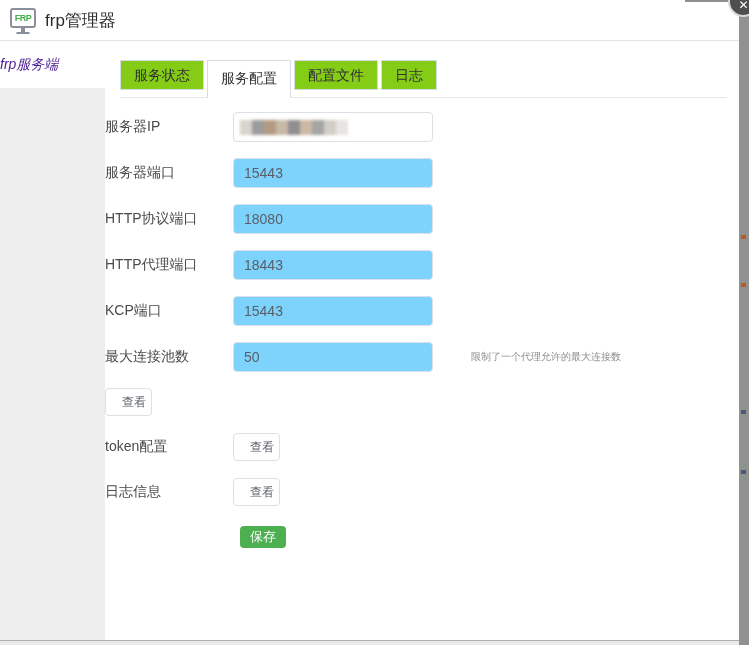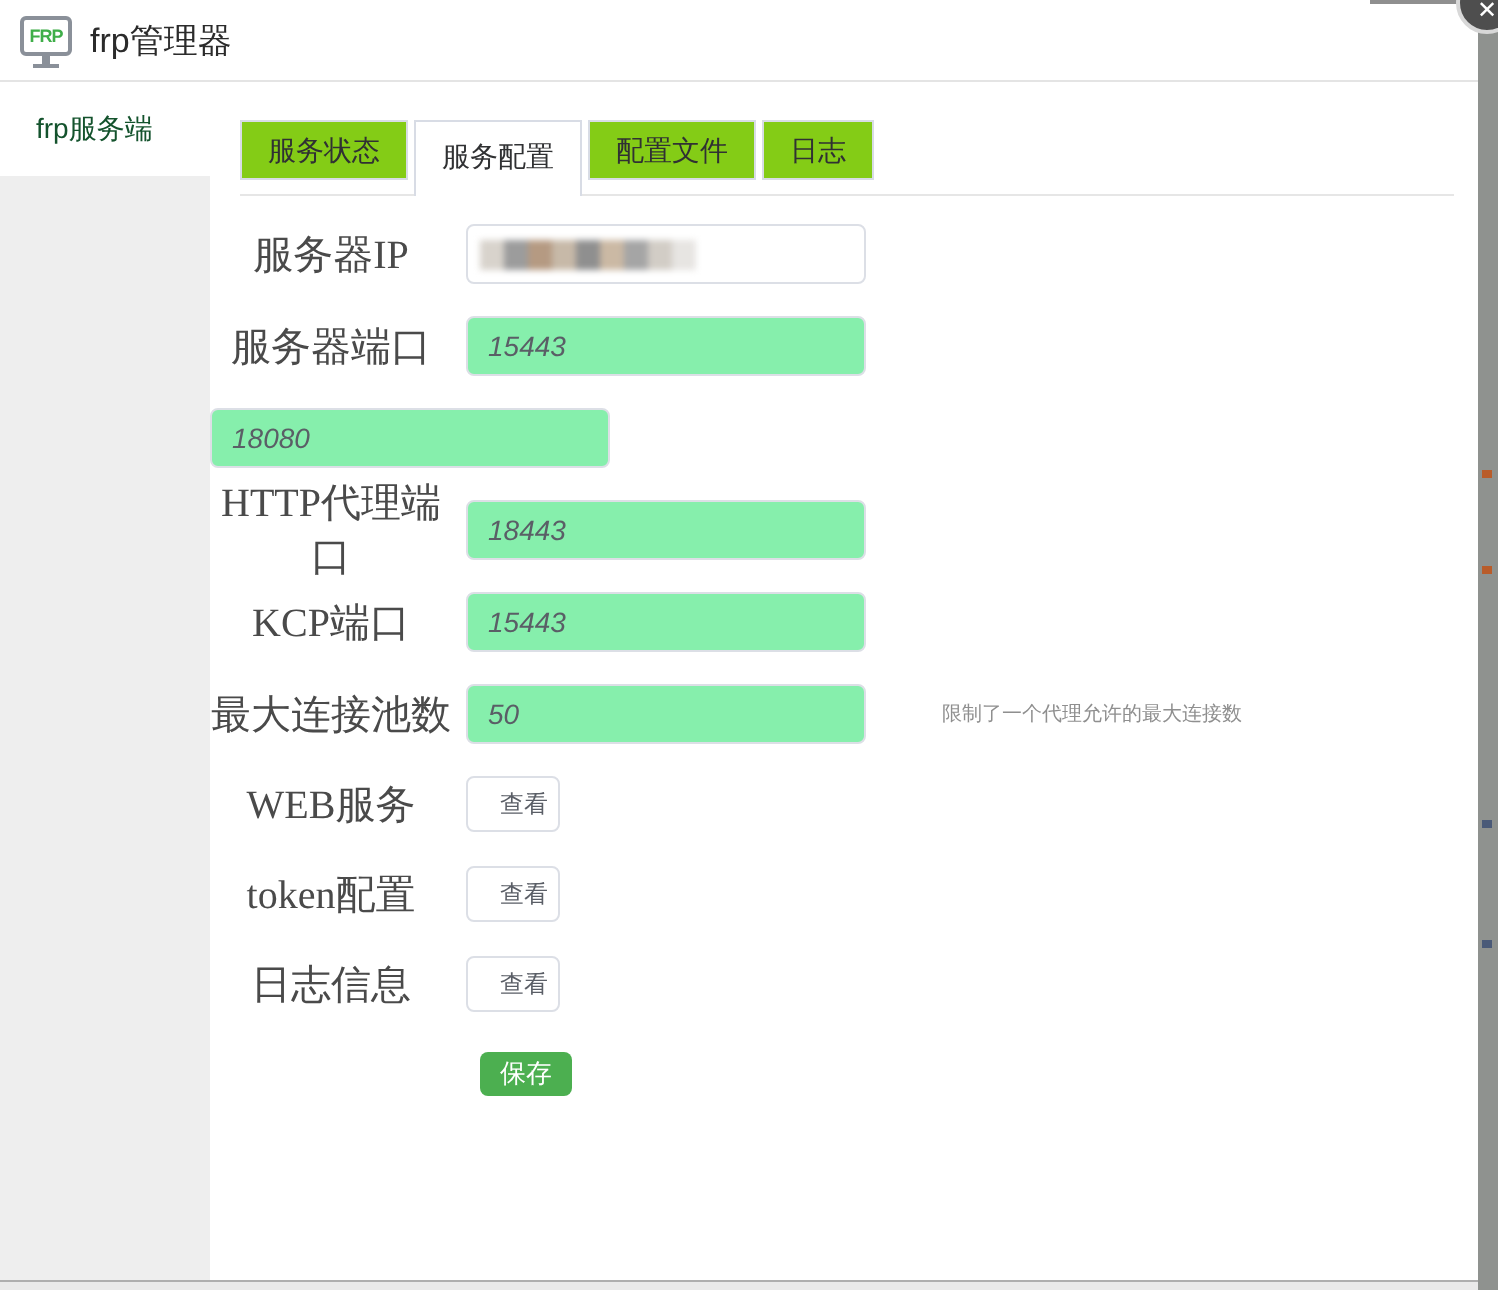--- a/index.html
+++ b/index.html
@@ -29,38 +29,38 @@
     display:flex; align-items:flex-end; justify-content:center;
     font-size:12px; font-weight:bold; line-height:1; padding-bottom:4px; cursor:pointer;
   }
   .top-edge-line { position:absolute; top:0; right:14px; width:50px; height:2px;
     background:#8f8f8f; z-index:15; }
   .right-strip { position:absolute; top:0; right:0; width:10px; height:645px;
     background:#8f928f; z-index:12; }
   .right-strip i { position:absolute; left:2px; width:5px; height:4px; display:block; }
   
   .sidebar { position:absolute; top:41px; left:0; width:105px; height:599px; background:#eeeeee; }
-  .side-item { height:47px; line-height:47px; padding-left:18px; font-size:14px;
-    color:#14532d; cursor:pointer; background:#eeeeee; }
+  .side-item { height:47px; line-height:47px; padding-left:0; font-size:14px;
+    color:#4c1d95; cursor:pointer; background:#eeeeee;font-style:italic; }
   .side-item.active { background:#ffffff; }
   
   .content { position:absolute; top:41px; left:105px; width:634px; height:599px; background:#fff; }
   .tabbar { position:absolute; left:15px; top:19px; right:12px; height:38px; }
   .tabline { position:absolute; left:0; right:0; bottom:0; height:1px; background:#e6e6e6; z-index:1; }
   .tab { float:left; height:30px; line-height:28px; padding:0 13px; background:#84cc16;
     border:1px solid #d8dce5; margin-right:3px; font-size:14px; color:#303133;
     cursor:pointer; position:relative; z-index:1; }
   .tab.active { height:38px; line-height:34px; background:#fff; border-bottom:none; z-index:2; }
   
   .form { position:absolute; top:71px; left:0; right:0; }
   .row { display:flex; align-items:center; height:30px; margin-bottom:16px; }
   .row.btn-row { height:28px; margin-bottom:17px; }
-  .label { width:128px; text-align:center; padding-right:7px; font-size:20px; color:#4a4a4a; flex:none;font-family:Liberation Serif, serif; }
+  .label { width:128px; text-align:left; padding-right:7px; font-size:14px; color:#4a4a4a; flex:none; }
   .input { width:200px; height:30px; border:1px solid #dcdfe6; border-radius:4px;
-    padding:0 10px; font-size:14px; color:#5a5e66; outline:none; background:#86efac;font-style:italic; }
+    padding:0 10px; font-size:14px; color:#5a5e66; outline:none; background:#7dd3fc; }
   .input-box { width:200px; height:30px; border:1px solid #dcdfe6; border-radius:4px;
     display:flex; align-items:center; padding:0 6px; overflow:hidden; background:#fff; }
   .mosaic { display:flex; filter:blur(1.5px); }
   .mosaic span { width:12px; height:15px; display:block; }
   .m1{background:#d8d3cc;} .m2{background:#9c9c9c;} .m3{background:#b59a82;}
   .m4{background:#c7b9a8;} .m5{background:#8f8f8f;} .m6{background:#cbb9a4;}
   .m7{background:#a5a5a5;} .m8{background:#d2cdc6;} .m9{background:#e7e5e2;}
   .hint { margin-left:38px; font-size:10px; color:#8f8f8f; }
   .view-btn { width:47px; height:28px; border:1px solid #dcdfe6; border-radius:4px;
     background:#fff; font-size:12px; color:#5a5e66; cursor:pointer;padding-left:11px; }
@@ -125,20 +125,21 @@
         </div>
       </div>
     </div>
 
     <div class="row">
       <span class="label">服务器端口</span>
       <input class="input" value="15443" style="">
     </div>
 
     <div class="row">
+      <span class="label">HTTP协议端口</span>
       <input class="input" value="18080" style="">
     </div>
 
     <div class="row">
       <span class="label">HTTP代理端口</span>
       <input class="input" value="18443" style="">
     </div>
 
     <div class="row">
       <span class="label">KCP端口</span>
@@ -146,21 +147,20 @@
     </div>
 
 
     <div class="row">
       <span class="label">最大连接池数</span>
       <input class="input" value="50" style="">
       <span class="hint">限制了一个代理允许的最大连接数</span>
     </div>
 
     <div class="row btn-row">
-      <span class="label">WEB服务</span>
       <button class="view-btn">查看</button>
     </div>
 
     <div class="row btn-row">
       <span class="label">token配置</span>
       <button class="view-btn">查看</button>
     </div>
 
     <div class="row btn-row">
       <span class="label">日志信息</span>

